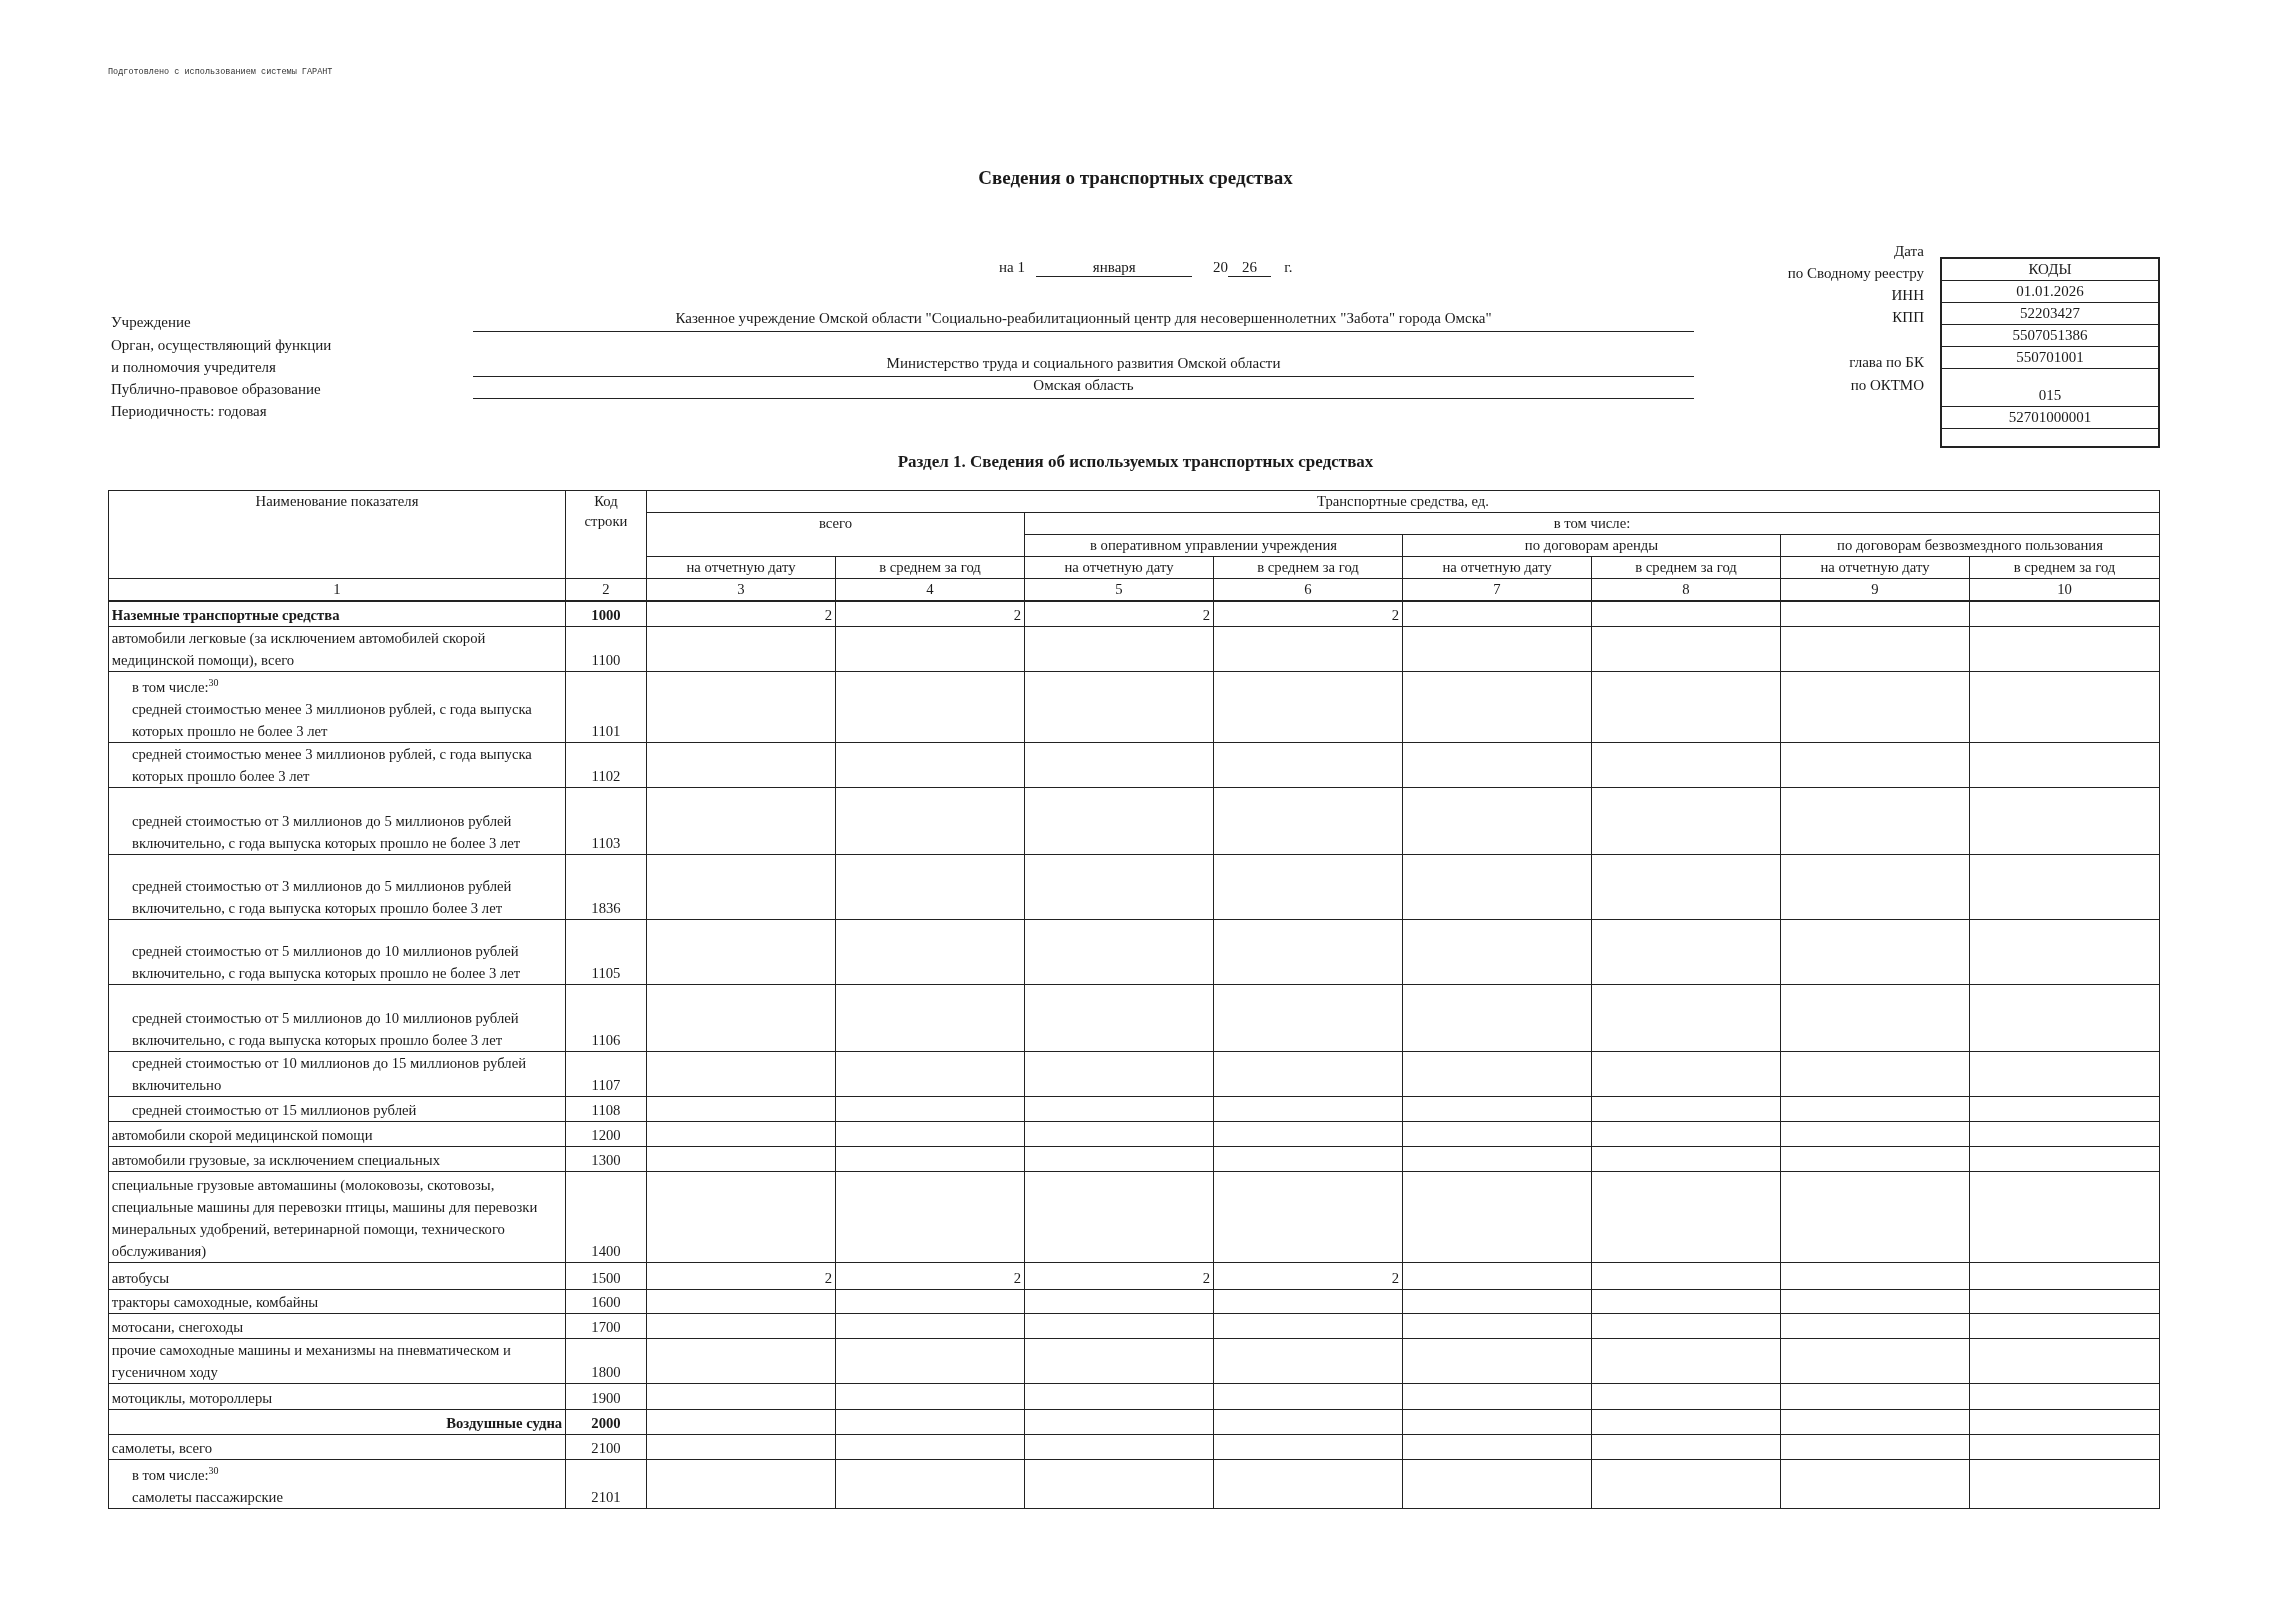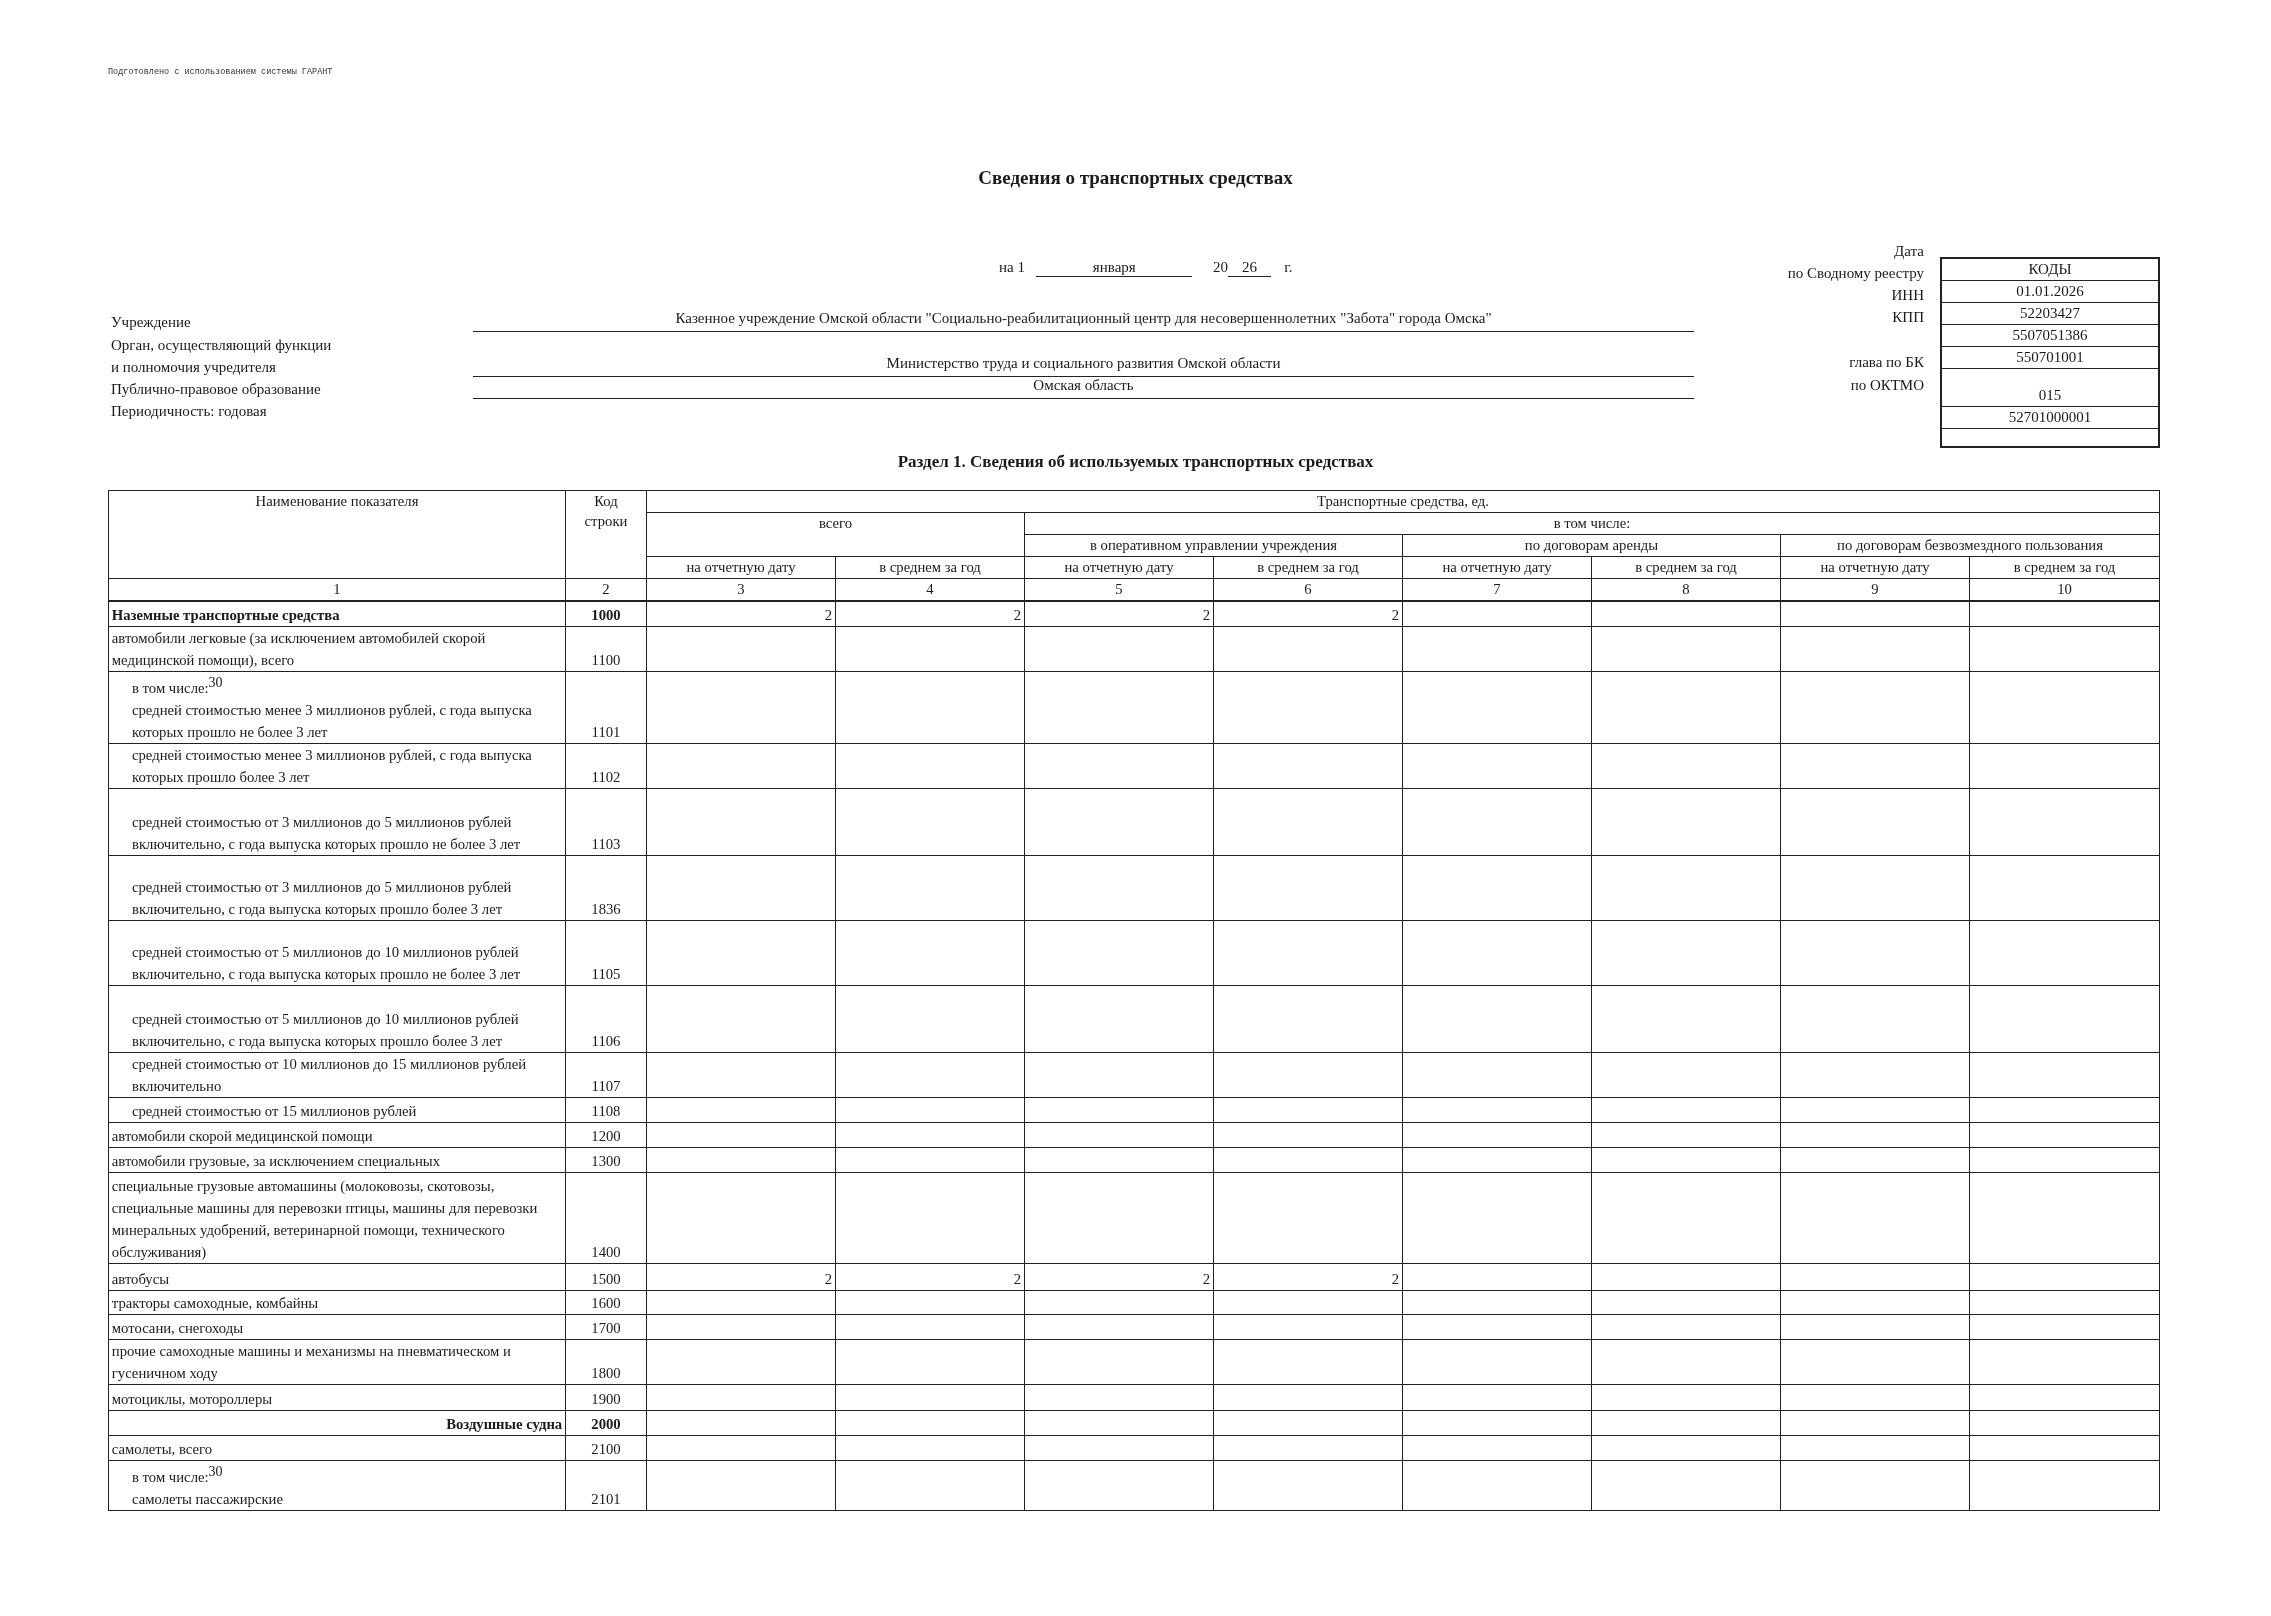--- a/index.html
+++ b/index.html
@@ -20,21 +20,21 @@
   .section { left:0; width:2271px; top:452px; text-align:center; font-weight:bold; font-size:17px; }
   table.main { position:absolute; left:108px; top:490px; border-collapse:collapse; table-layout:fixed; width:1647px; }
   table.main td { border:1.4px solid #222; font-size:14.7px; padding:0 2.8px; vertical-align:bottom; line-height:22px; overflow:hidden; white-space:nowrap; }
   table.main .h td { text-align:center; vertical-align:top; height:21px; line-height:20px; }
   table.main td.name { text-align:left; white-space:normal; }
   table.main td.name.ind { padding-left:23px; }
   table.main td.name.bold, table.main td.code.bold { font-weight:bold; }
   table.main td.code { text-align:center; }
   table.main td.val { text-align:right; }
   table.main tr.thick td { border-top:2.8px solid #222; }
-  sup { font-size:14px; }
+  sup { font-size:10px; }
 </style>
 </head>
 <body>
 
 <div class="abs garant">Подготовлено с использованием системы ГАРАНТ</div>
 <div class="abs title">Сведения о транспортных средствах</div>
 
 <div class="abs date-line" style="left:999px;">
   <span>на 1</span>
   <span class="uline" style="width:156px;margin-left:7.6px;margin-top:17px;">января</span>

